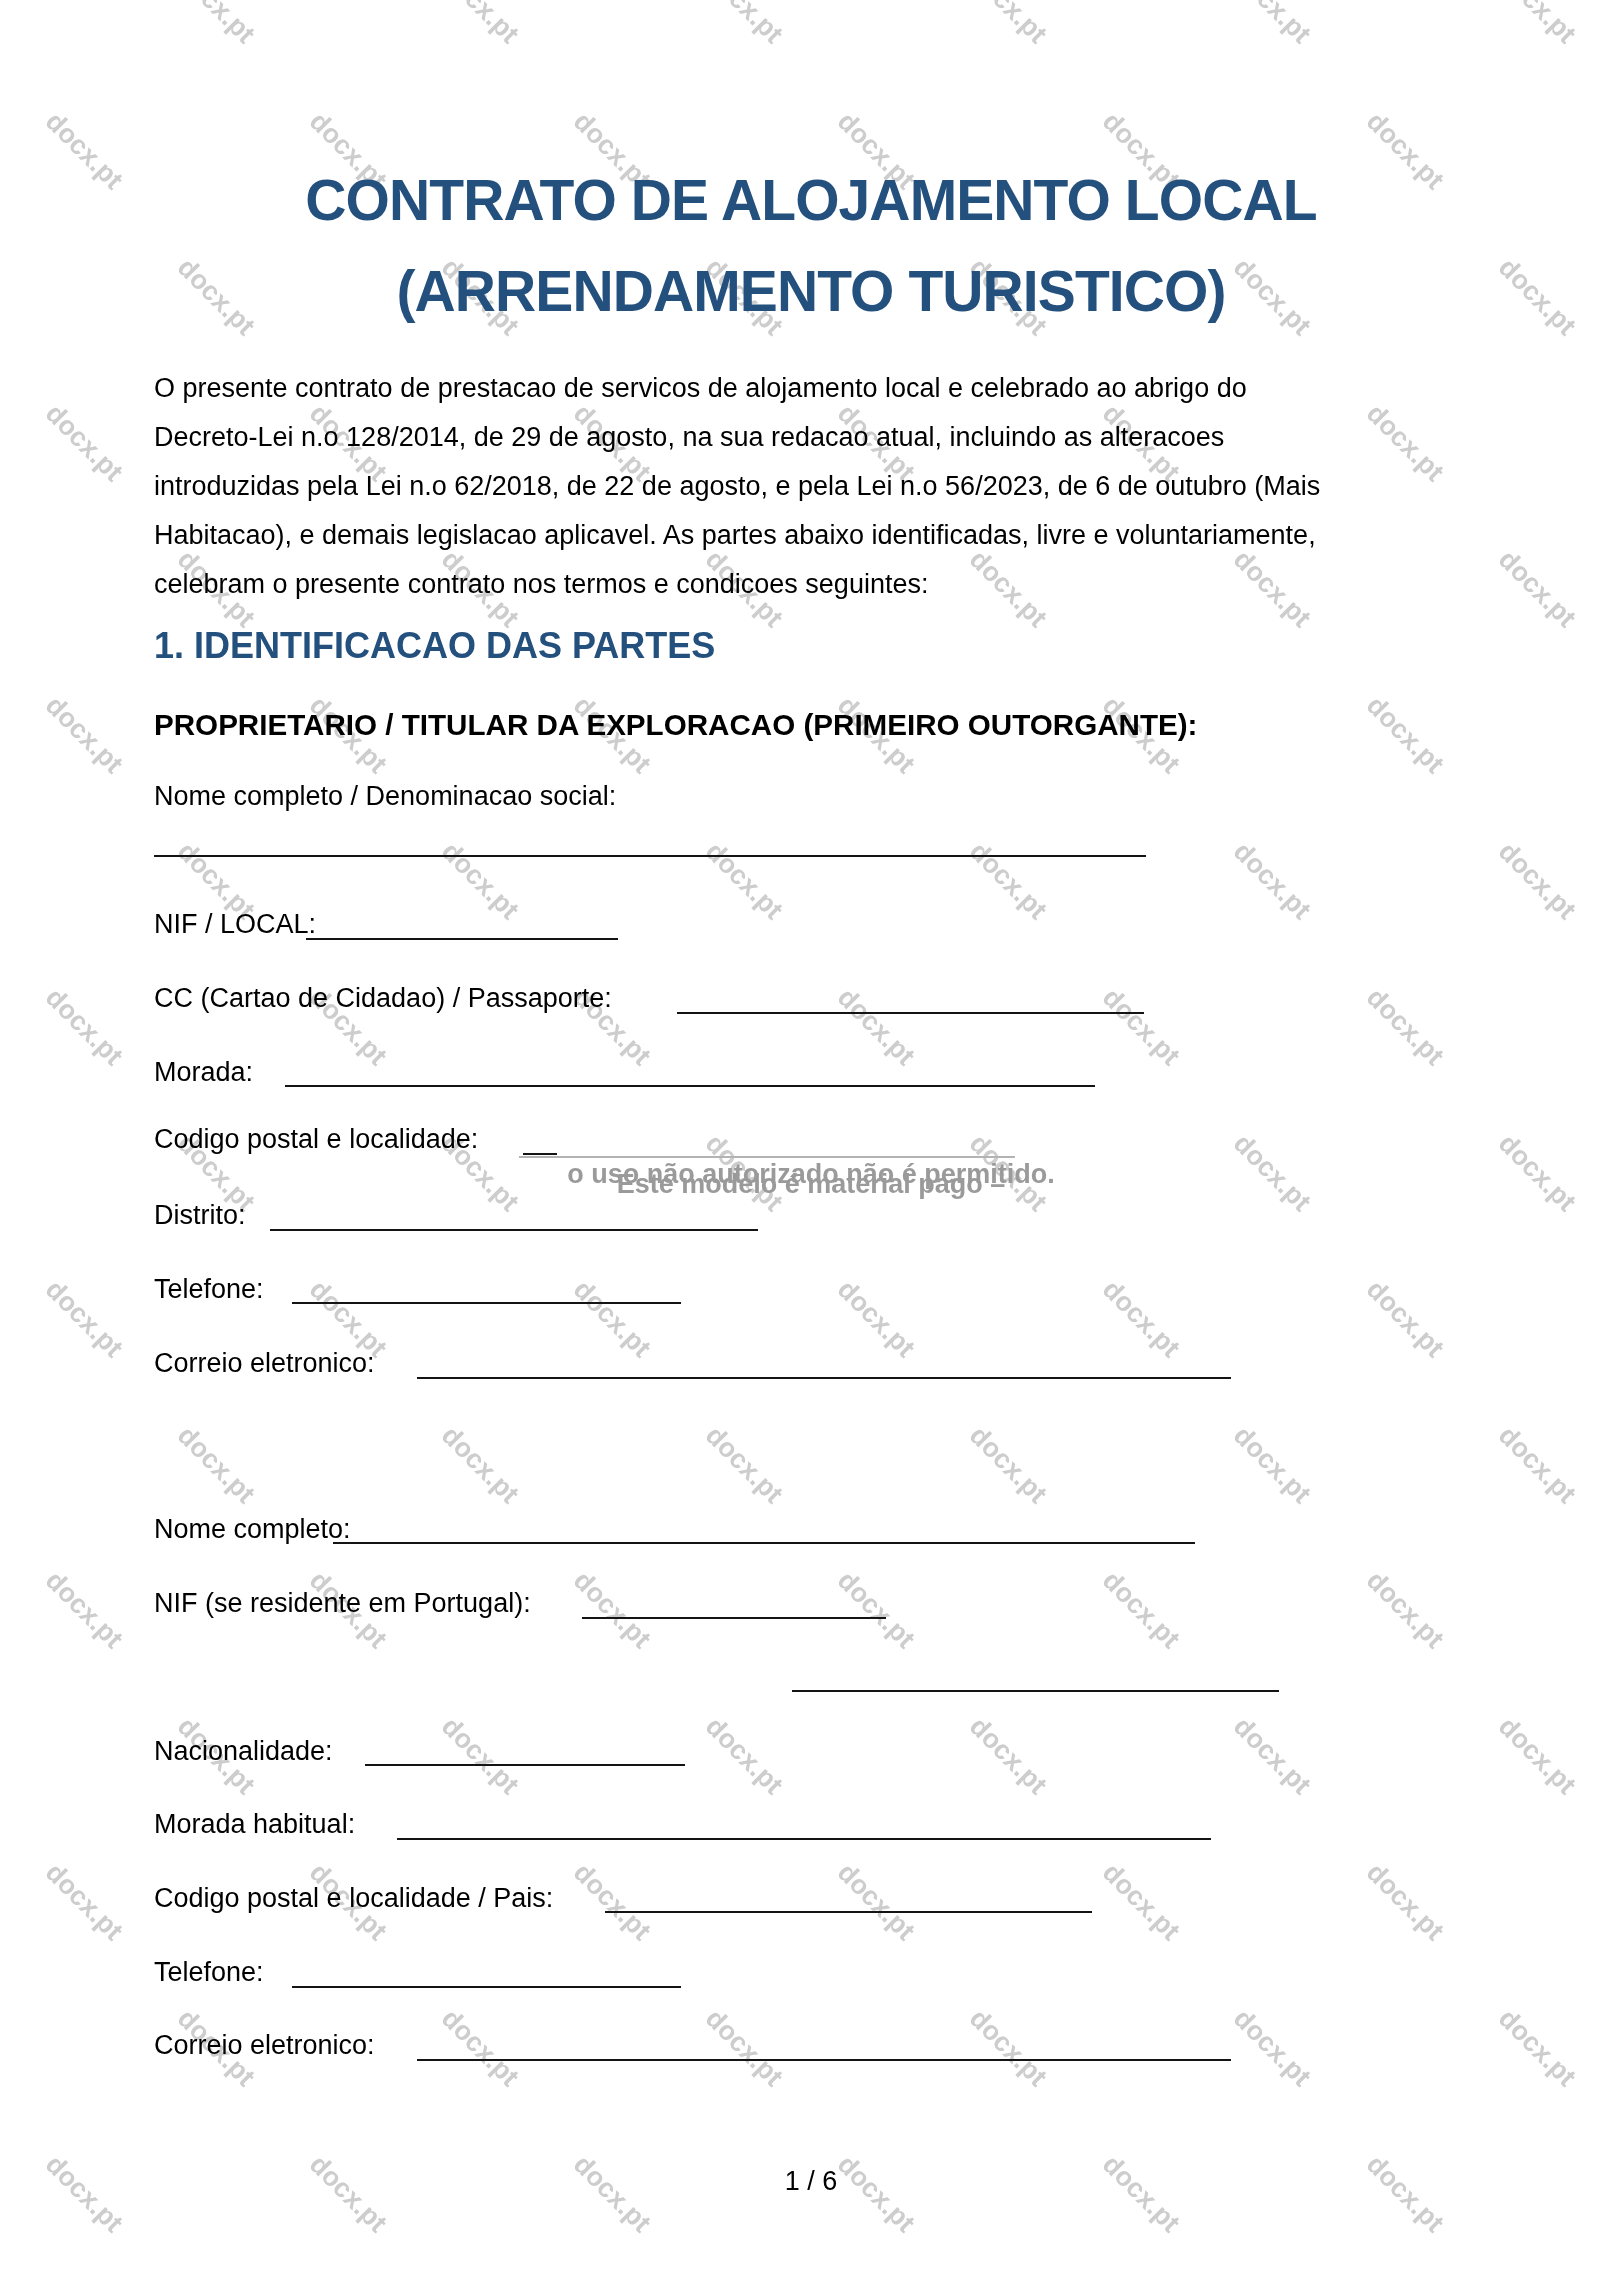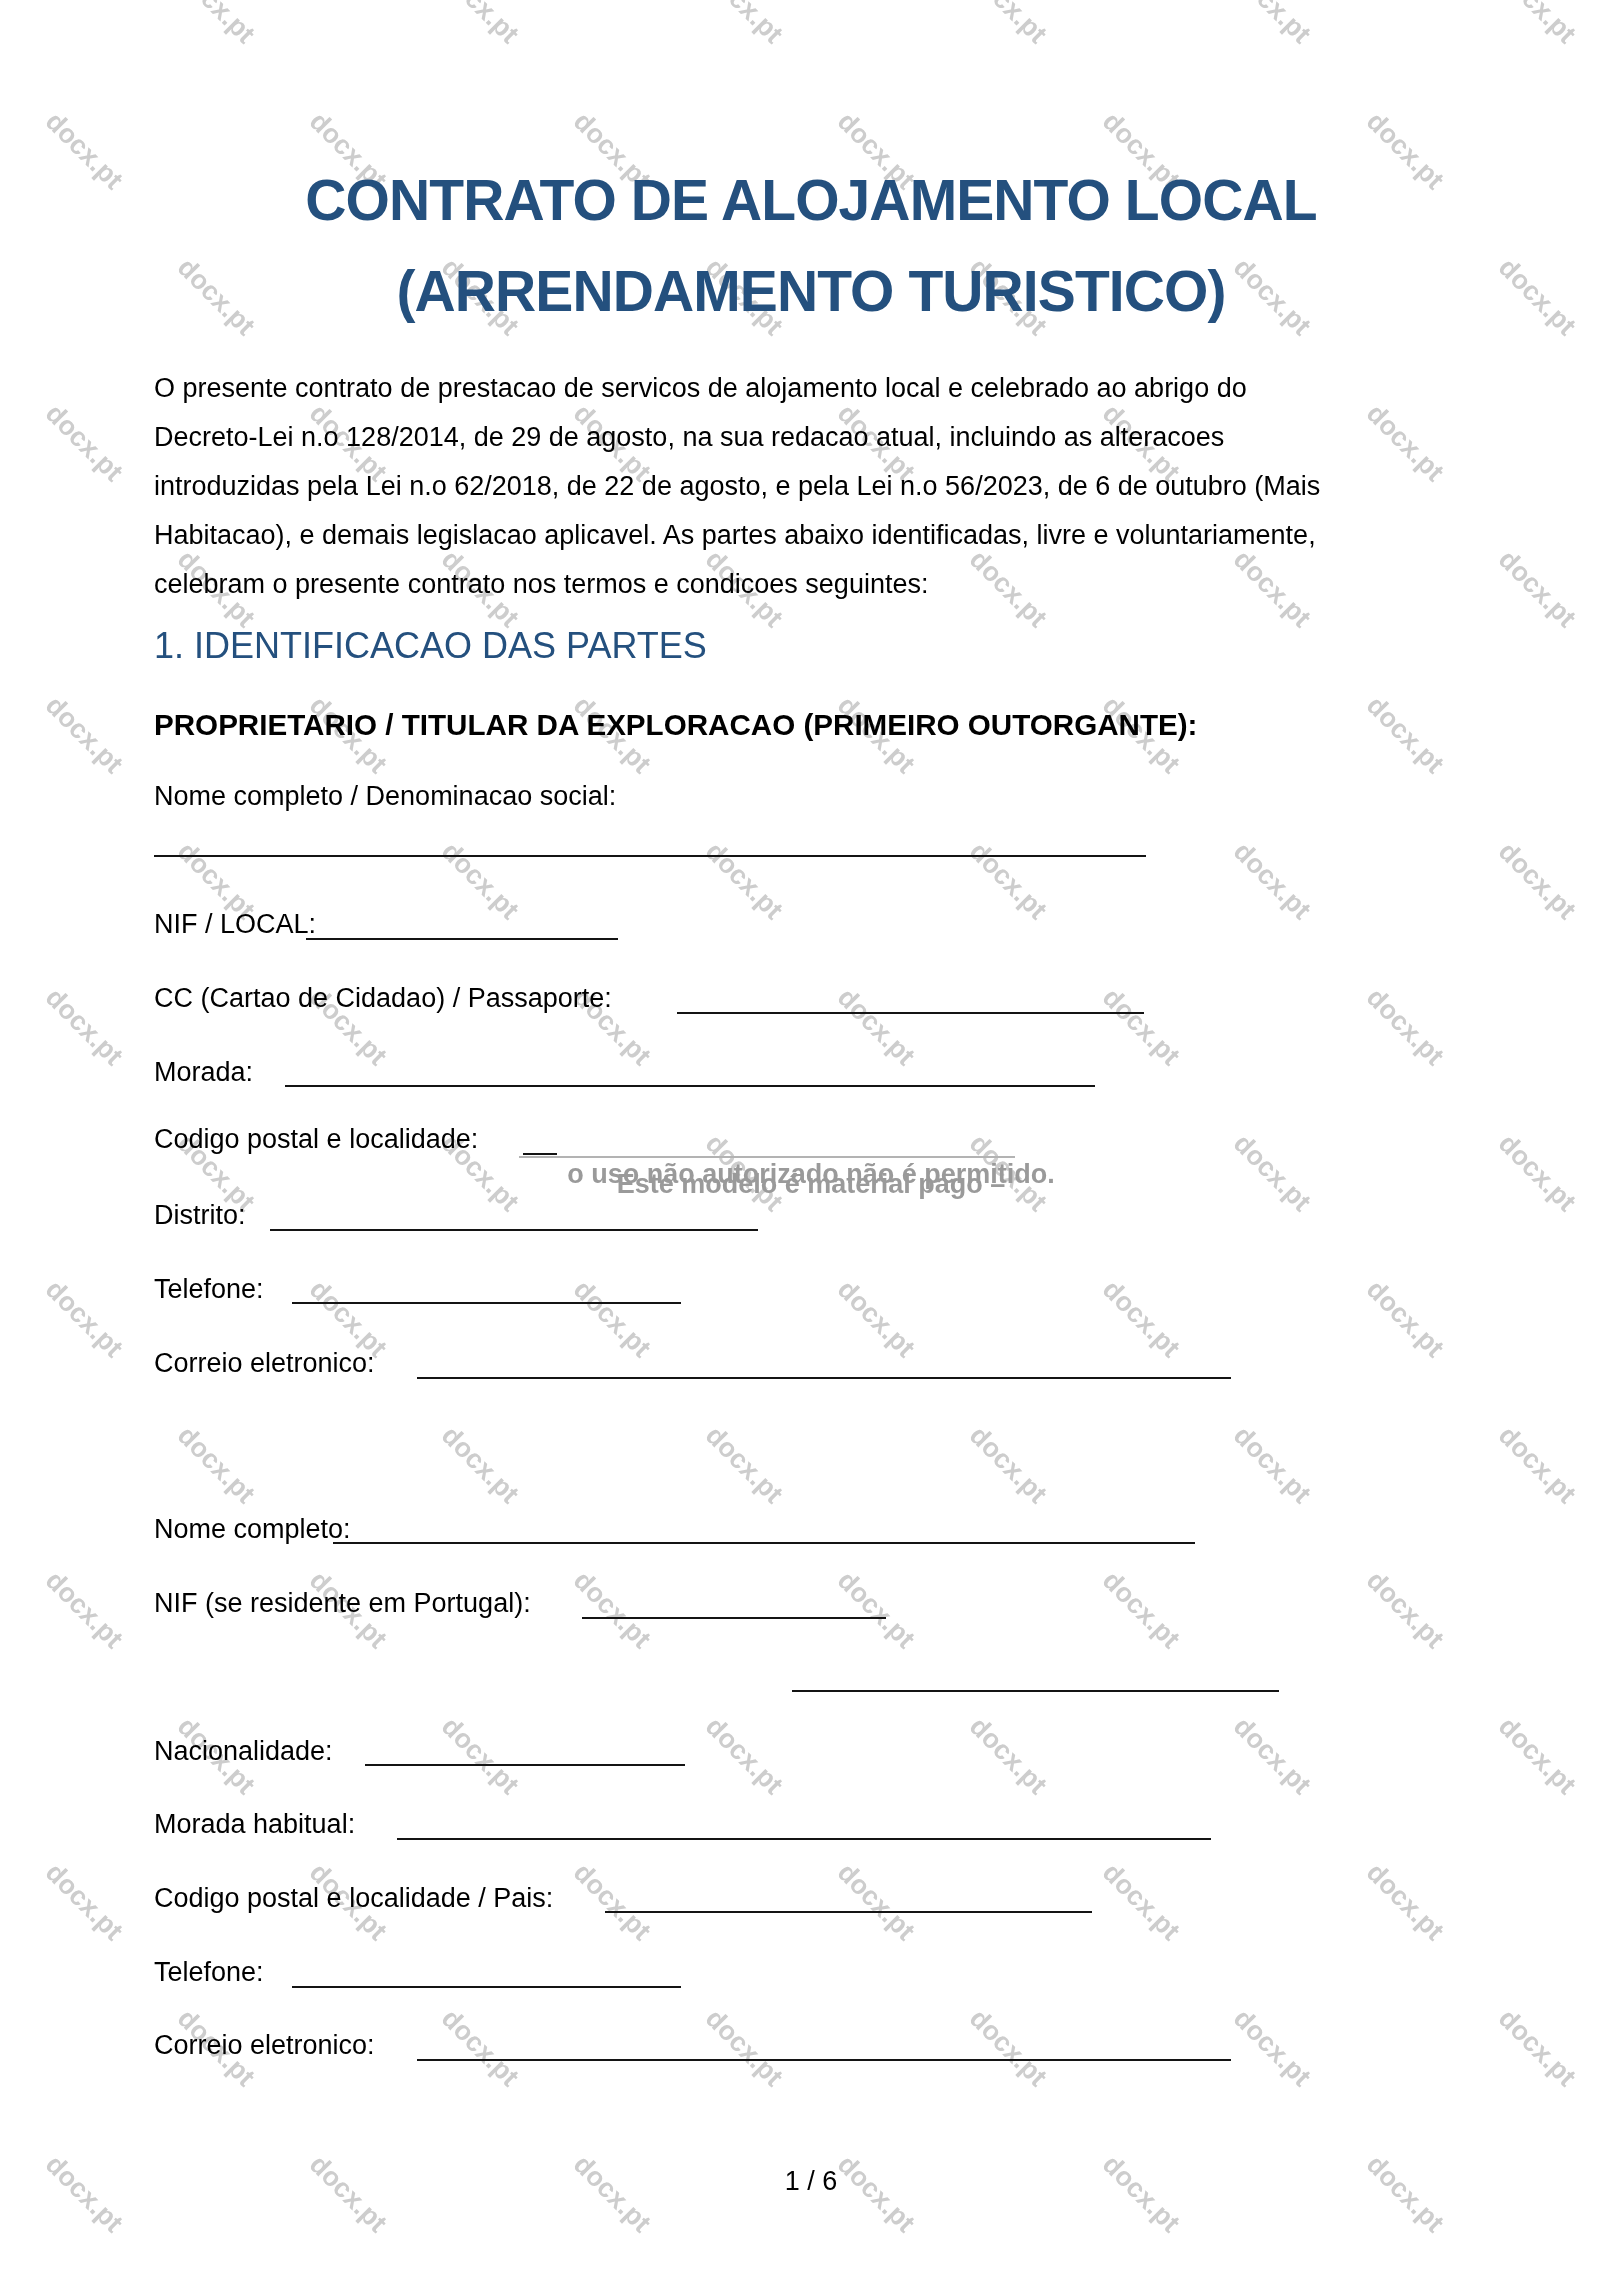--- a/index.html
+++ b/index.html
@@ -26,21 +26,21 @@
     font-size:57px;font-weight:700;color:#24507E;letter-spacing:-0.9px;
     white-space:nowrap;
   }
   .intro{
     position:absolute;left:154px;top:364px;width:1343px;
     font-size:27px;line-height:49px;color:#000;
   }
   .intro .iline{display:block;white-space:nowrap;}
   .h1{
     position:absolute;left:154px;
-    font-size:36px;font-weight:400;color:#24507E;white-space:nowrap;
+    font-size:36px;font-weight:700;color:#24507E;white-space:nowrap;
   }
   .h2{
     position:absolute;left:154px;
     font-size:29.6px;font-weight:700;color:#000;white-space:nowrap;
   }
   .lbl{
     position:absolute;left:154px;
     font-size:27px;color:#000;white-space:nowrap;
   }
   .fl{ 

